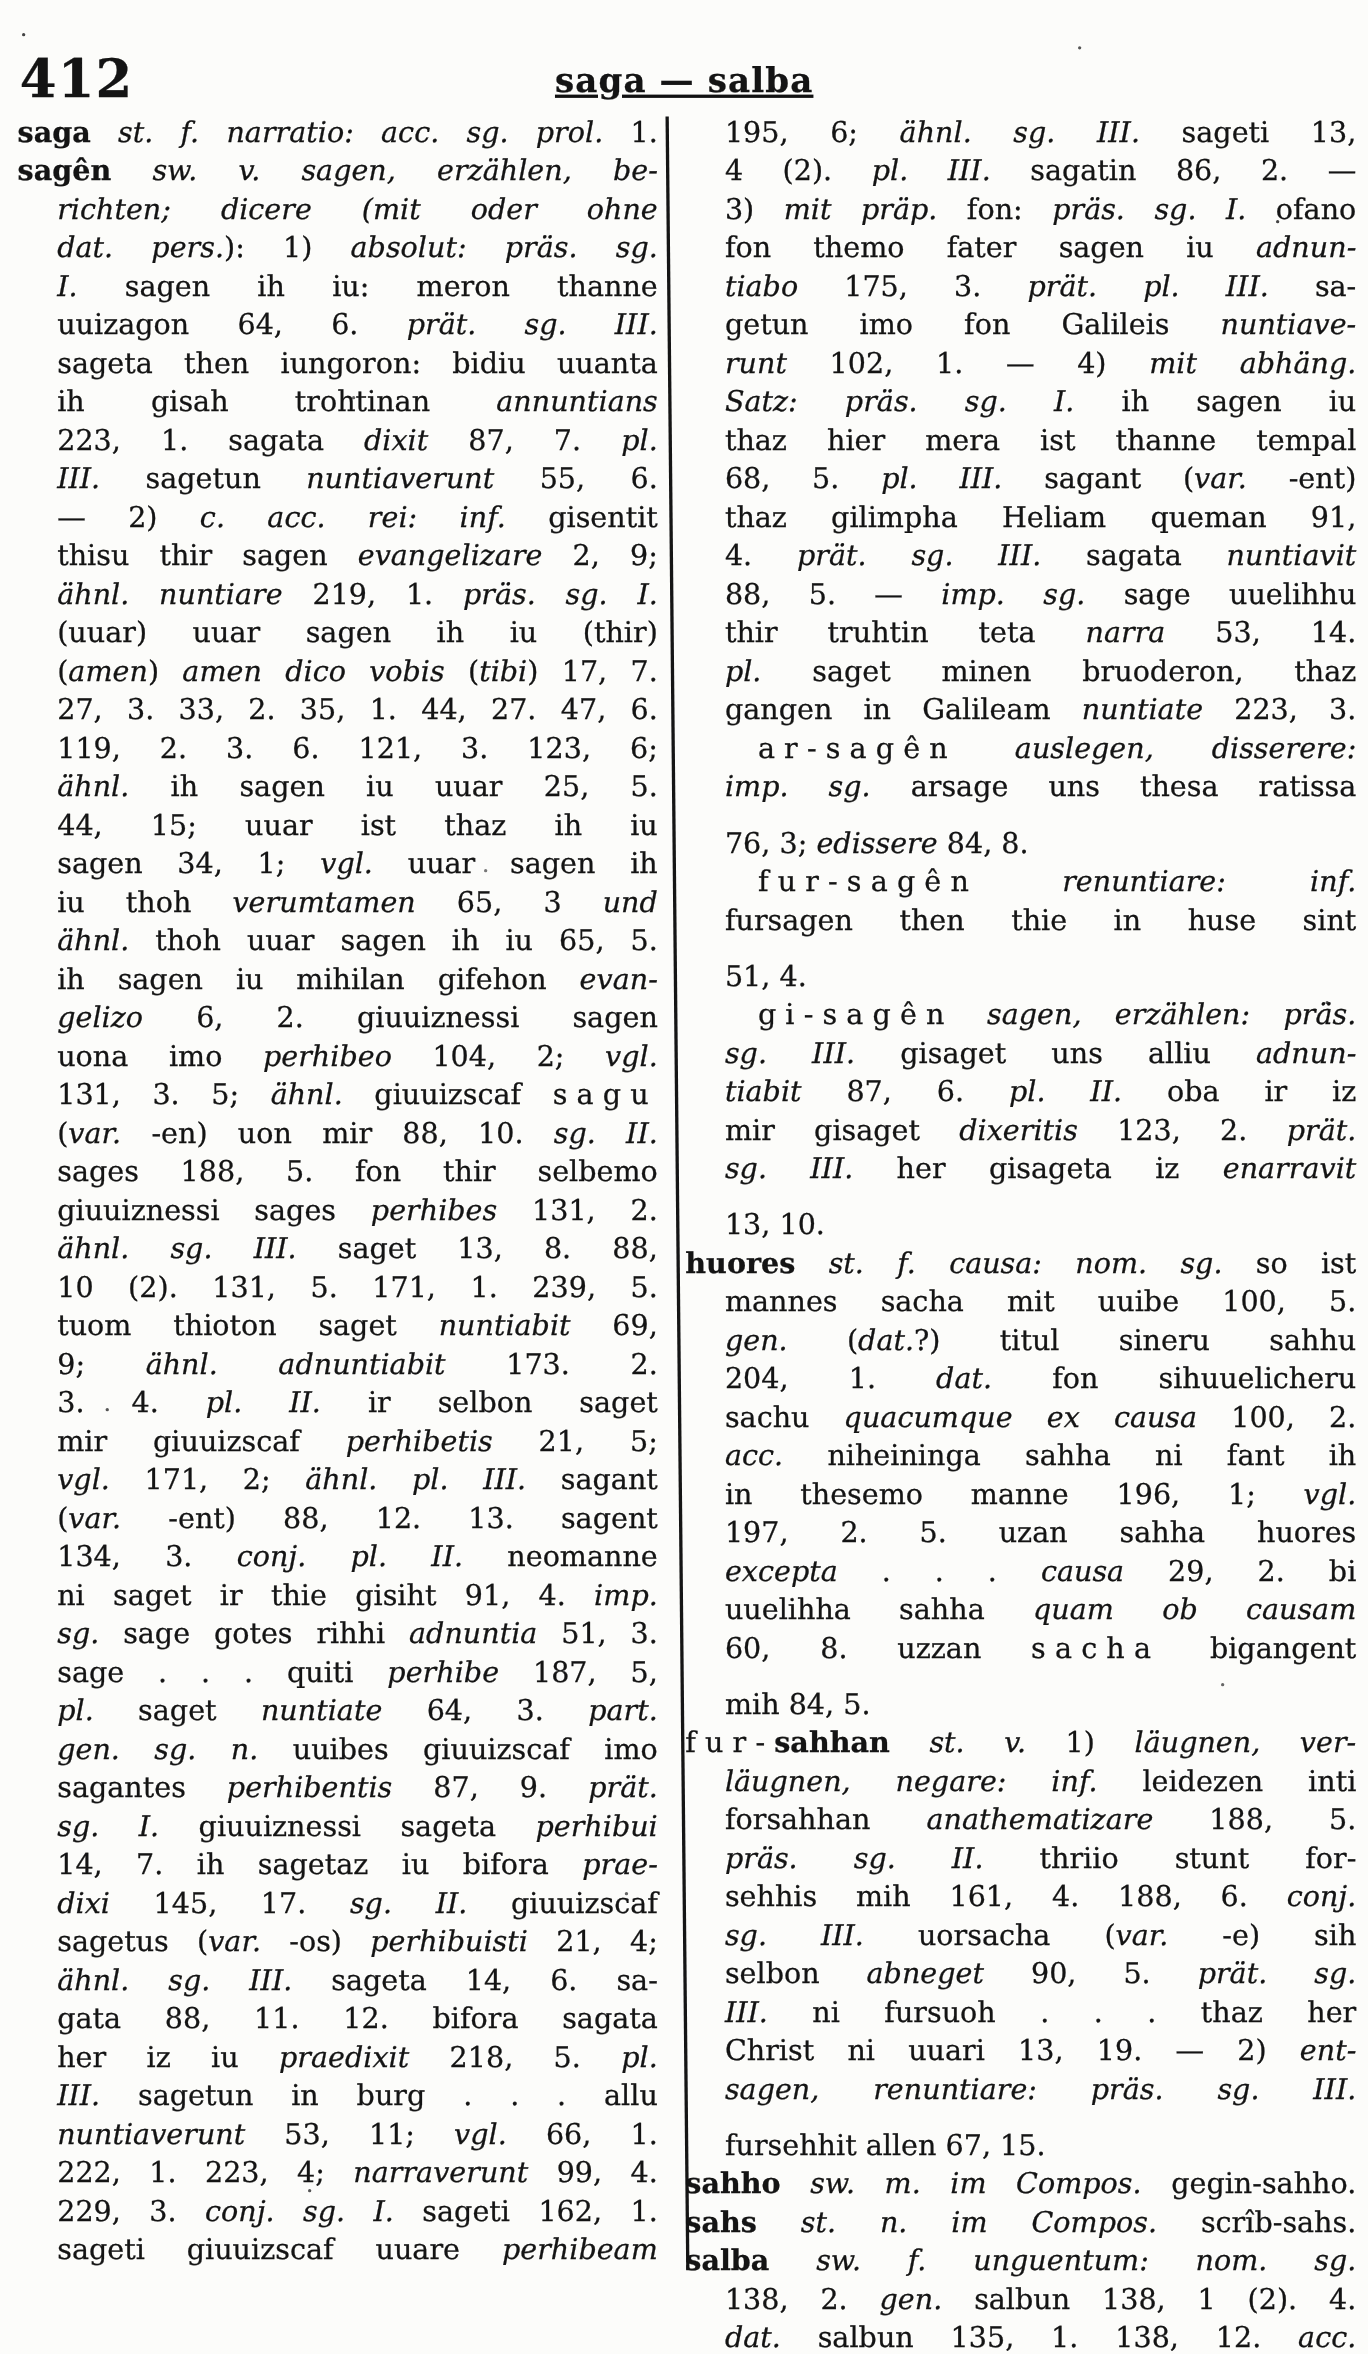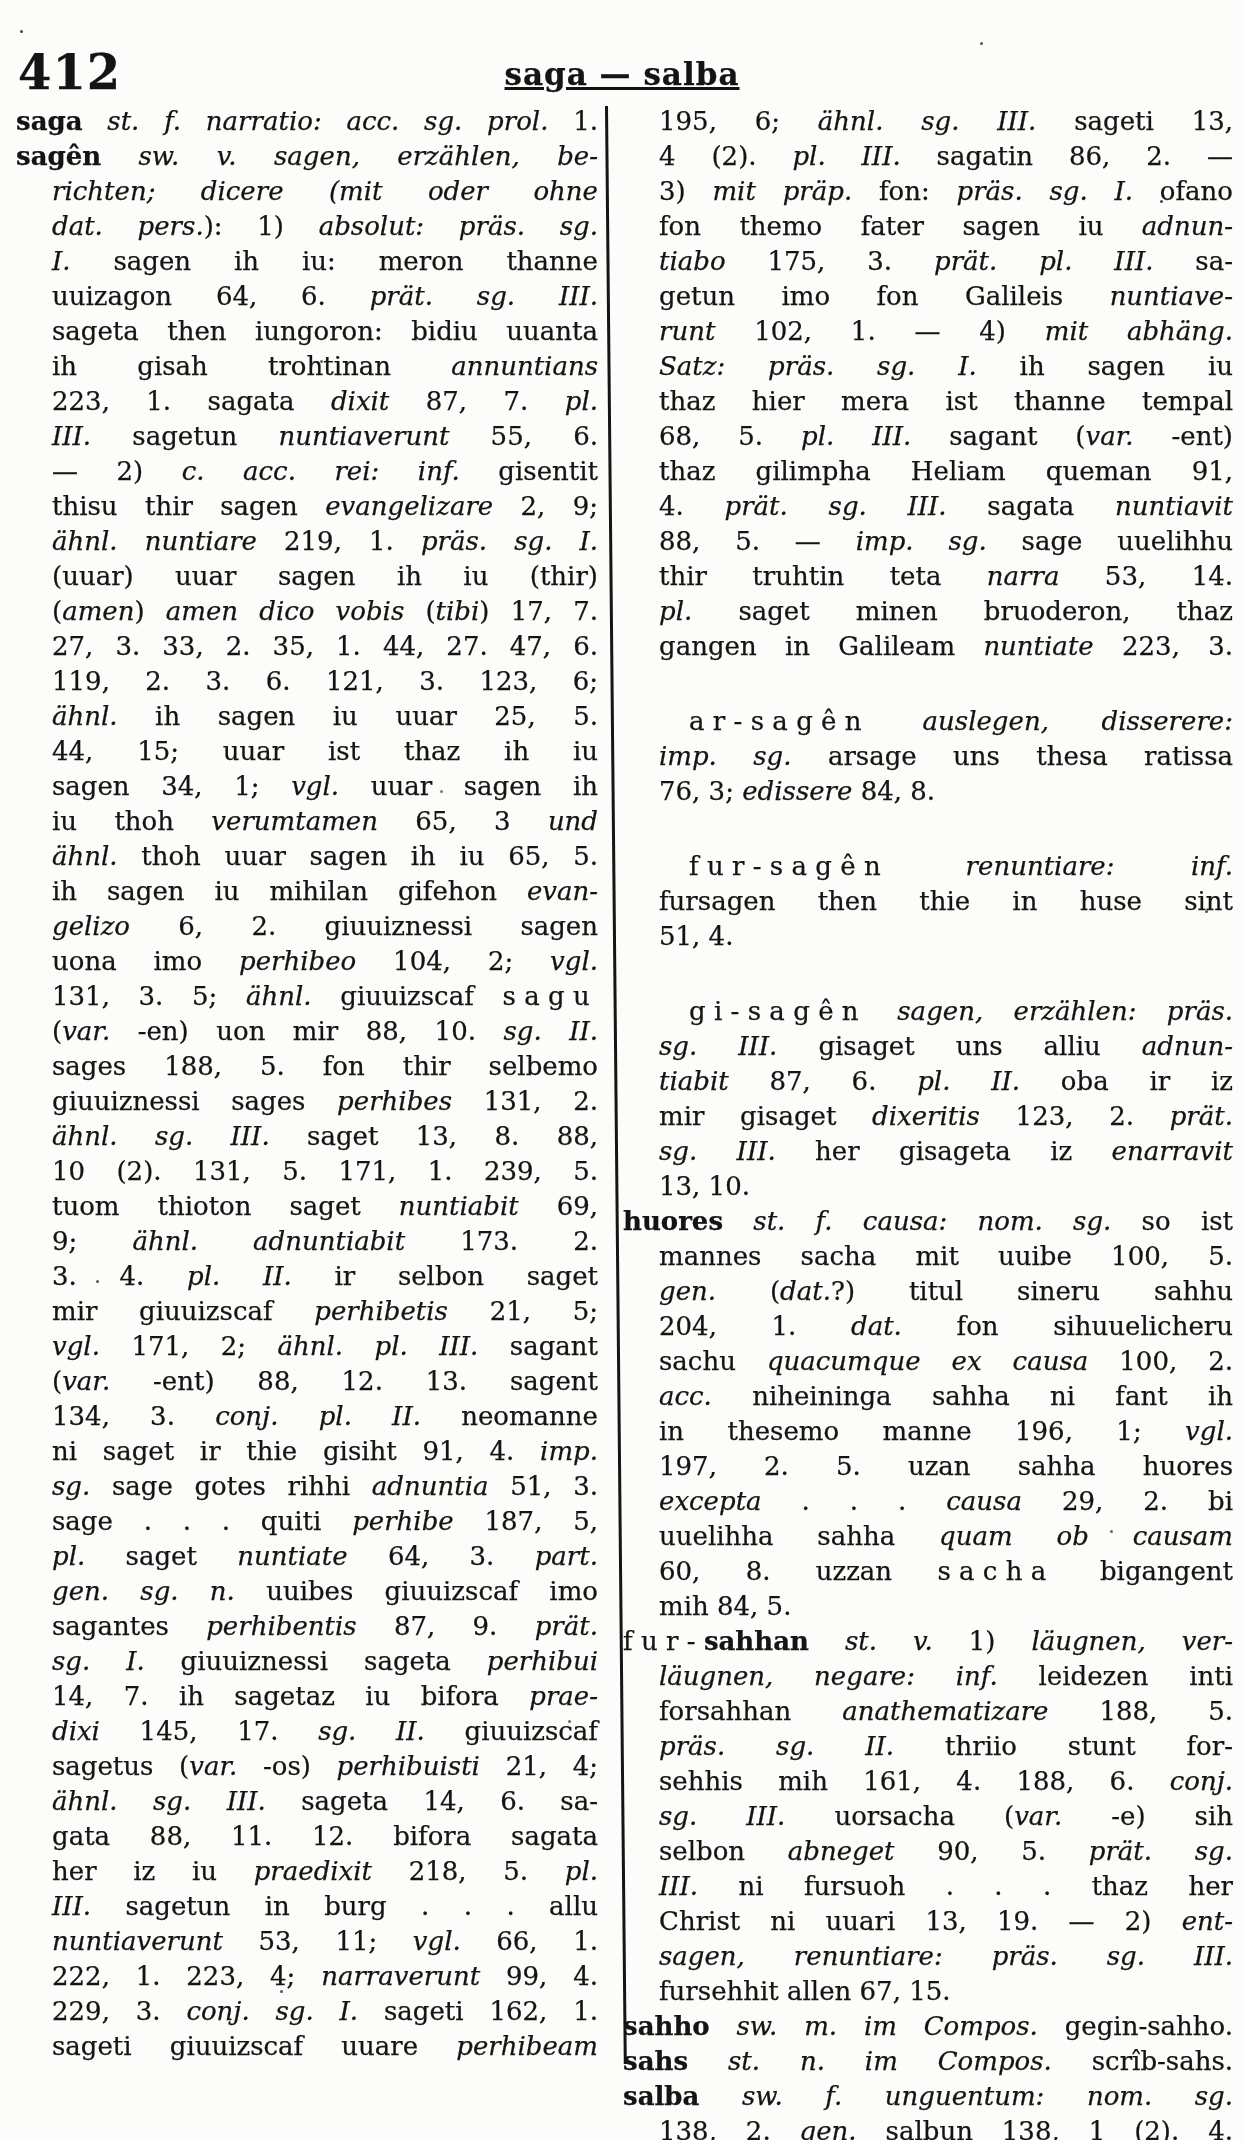--- a/index.html
+++ b/index.html
@@ -23,23 +23,23 @@
   .column-divider{
     position:absolute;left:605px;top:106px;
     width:3px;height:1958px;background:#151515;
     transform:rotate(-0.55deg);transform-origin:top center;
   }
   .column{position:absolute;top:104px;font-size:26px;line-height:35px;}
   .column.left{left:16px;width:582px;}
   .column.right{left:623px;width:610px;}
   .line{text-align:justify;white-space:normal;}
   .line.j{text-align-last:justify;}
-  .line.nj{text-align:left;text-align-last:left;}
+  .line.nj{text-align:left;text-align-last:left;margin-top:16px;}
   .line.i1{padding-left:36px;}
-  .line.i2{padding-left:66px;margin-top:40px;}
+  .line.i2{padding-left:66px;}
   .sp{letter-spacing:0.32em;}
   b{font-weight:bold;}
   i{font-style:italic;}
   .specks{
     position:absolute;left:20px;top:30px;width:3px;height:3px;
     background:#444;border-radius:50%;
     box-shadow:960px 12px 0 0 #555,300px 330px 0 0 #666,1140px 170px 0 0 #444,
       76px 1250px 0 0 #555,548px 1690px 0 0 #666,1185px 880px 0 0 #555,
       690px 38px 0 0 #666,260px 1960px 0 0 #555,1090px 1500px 0 0 #666,
       420px 760px 0 0 #777;

